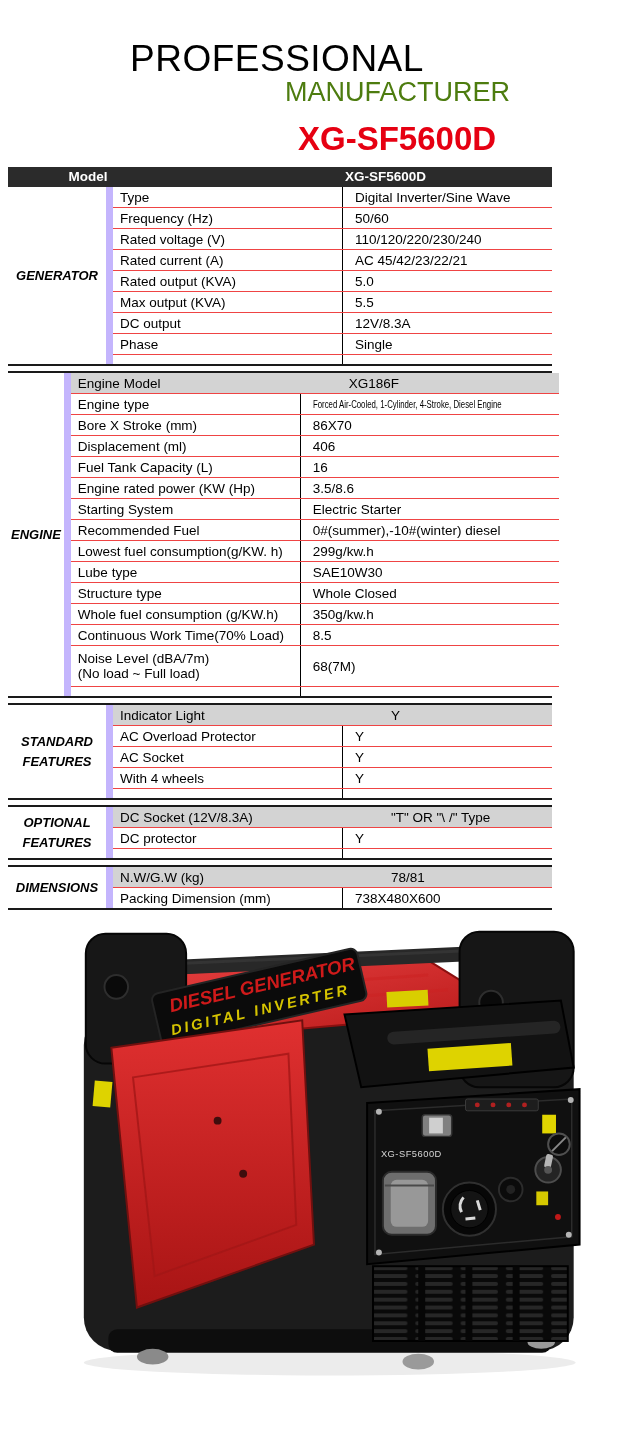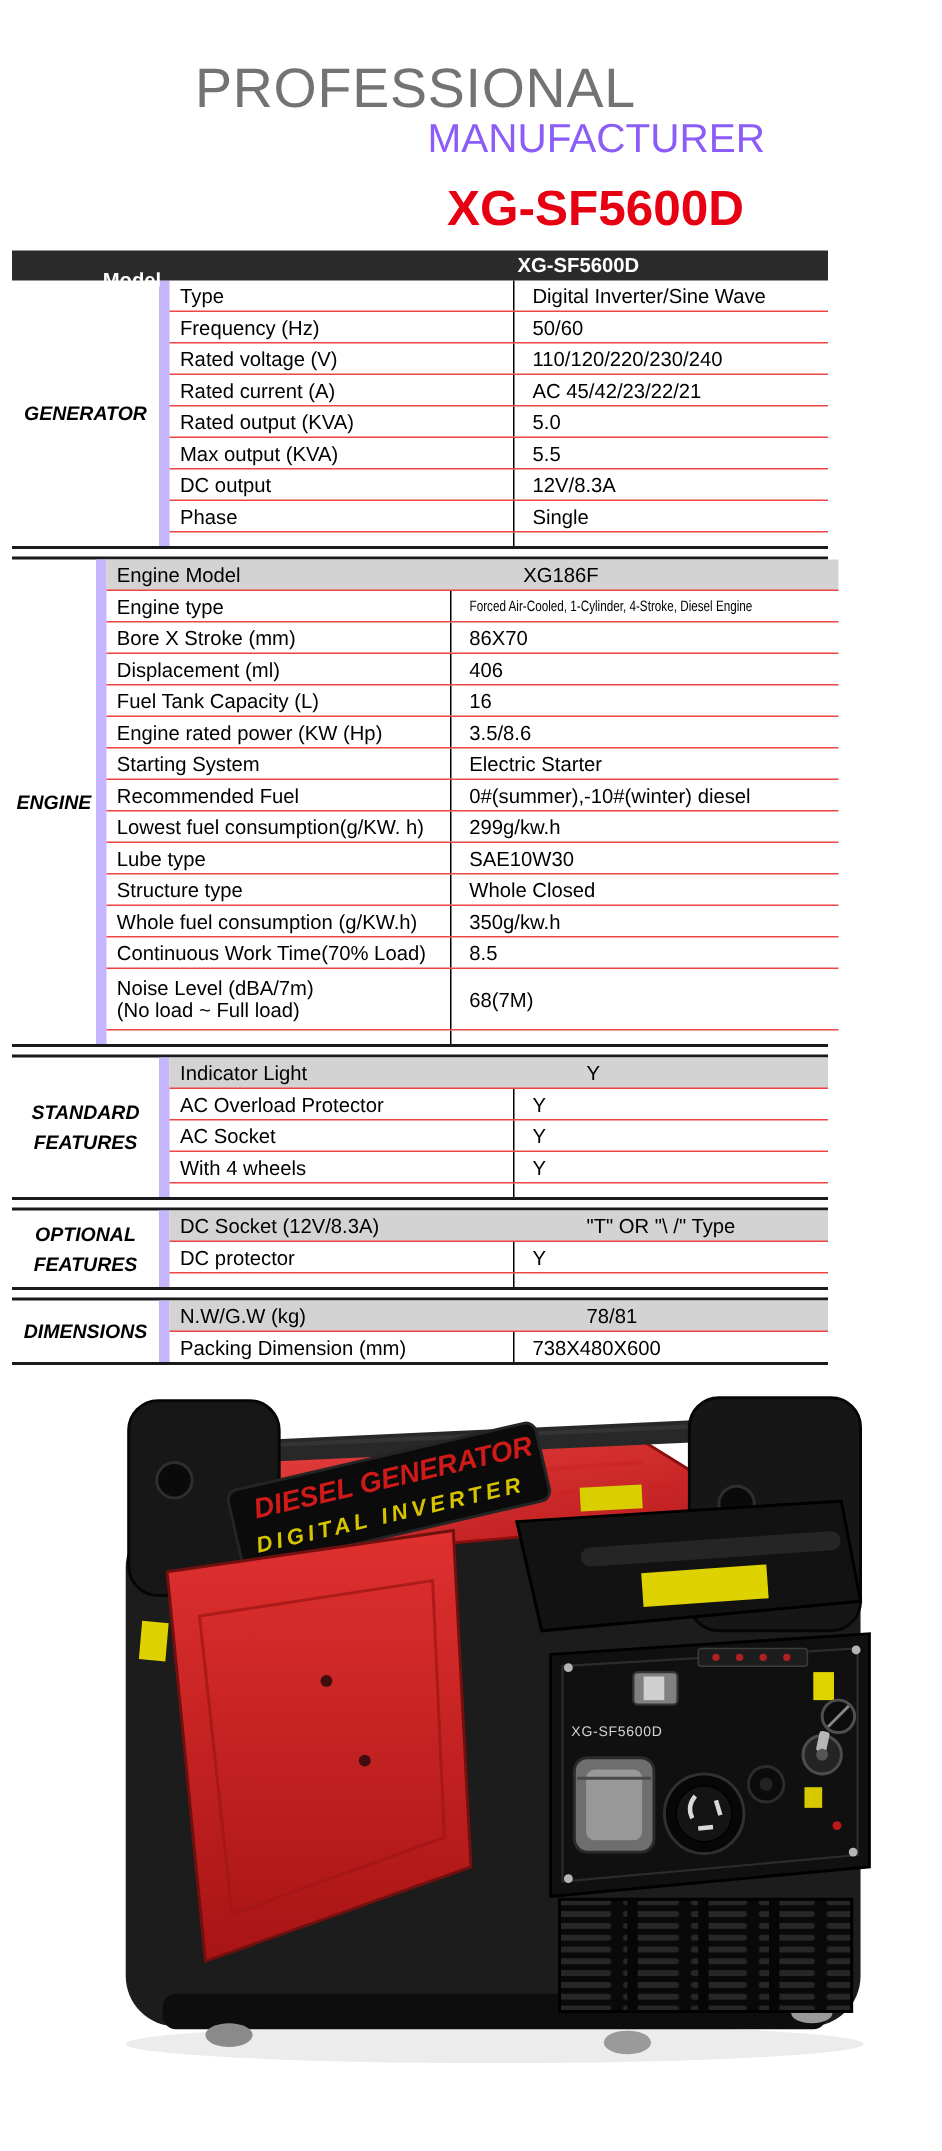--- a/index.html
+++ b/index.html
@@ -2,31 +2,31 @@
 <html><head>
 <meta charset="utf-8">
 <style>
   html,body { margin:0; padding:0; }
   body {
     width:628px; height:1434px; background:#ffffff; overflow:hidden;
     font-family:"Liberation Sans","DejaVu Sans",sans-serif; color:#000;
   }
   
   .brand { margin:40px 0 0 130px; }
-  .brand-line1 { color:#737373; font-size:37px; line-height:1; letter-spacing:0.5px; }
-  .brand-line2 { color:#8b5cf6; font-size:27px; line-height:1; margin:2px 0 0 155px; }
+  .brand-line1 { color:#000000; font-size:37px; line-height:1; letter-spacing:0.5px; }
+  .brand-line2 { color:#4d7c0f; font-size:27px; line-height:1; margin:2px 0 0 155px; }
   .model-title { color:#e60012; font-size:33px; font-weight:bold; line-height:1; margin:16px 0 12px 298px; }
 
   
   .spec-table { width:544px; margin-left:8px; }
   .model-bar {
     position:relative; height:20px; background:#2b2b2b; color:#fff;
     font-size:13.5px; font-weight:bold;
   }
-  .model-bar .mlabel { position:absolute; left:0; top:12px; width:160px; text-align:center; }
+  .model-bar .mlabel { position:absolute; left:0; top:2px; width:160px; text-align:center; }
   .model-bar .mvalue { position:absolute; left:337px; top:2px; }
 
   .section { display:flex; border-top:2px solid #1a1a1a; border-bottom:2px solid #1a1a1a; margin-bottom:5px; }
   .section.first { border-top:none; }
   .sec-name {
     width:105px; box-sizing:border-box; border-right:7px solid #c4b5fd;
     display:flex; align-items:center; justify-content:center; text-align:center;
     font-weight:bold; font-size:13px; line-height:1.5; padding:0 3px;font-style:italic;
   }
   .rows { flex:1; display:flex; flex-direction:column; }

